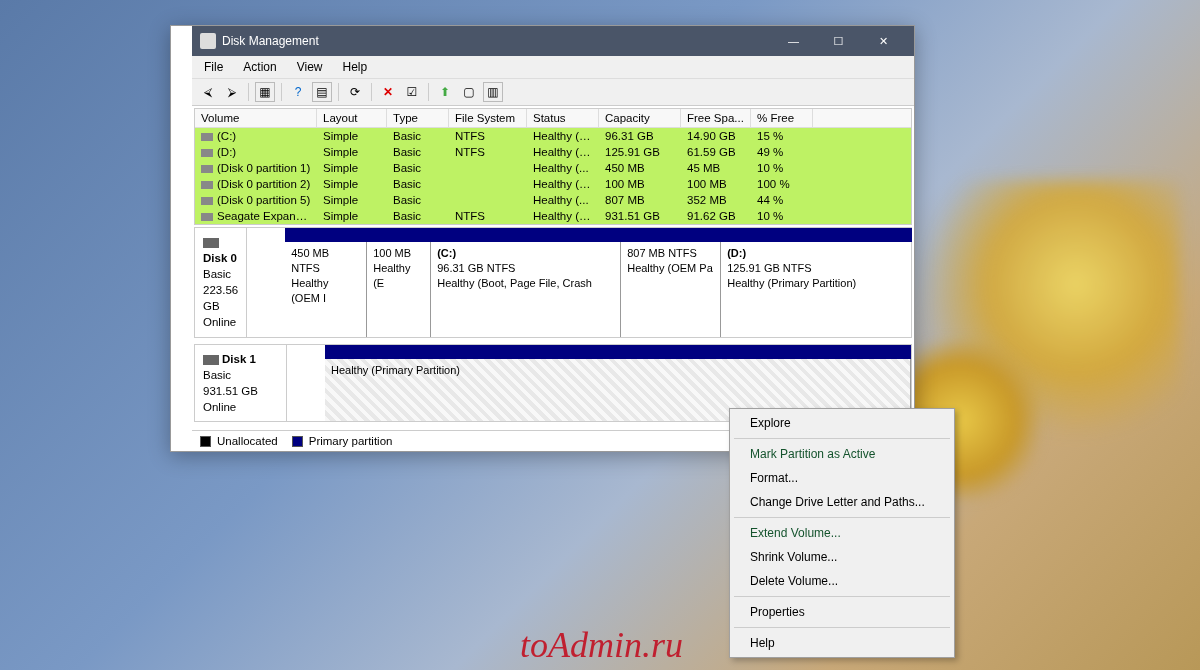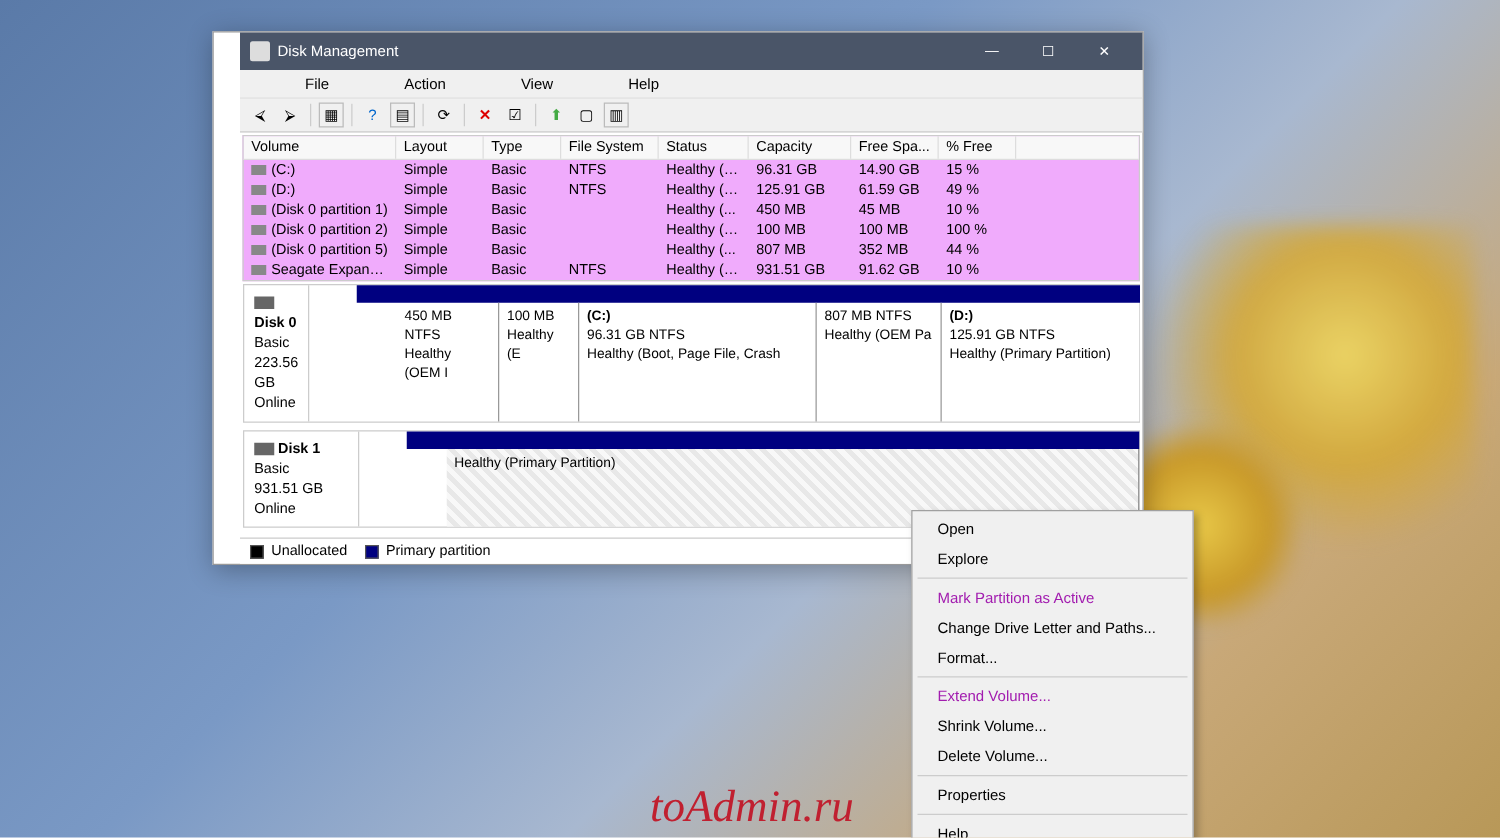--- a/index.html
+++ b/index.html
@@ -66,40 +66,40 @@
     color: #fff;
     font-size: 11px;
   }
   .menubar {
     display: flex;
     background: #f0f0f0;
     padding: 2px 4px;
     gap: 4px;
     border-bottom: 1px solid #ddd;
   }
-  .menubar span { padding: 2px 8px; margin-left: 40px; }
+  .menubar span { padding: 2px 8px; }
   .toolbar {
     display: flex;
     align-items: center;
     background: #f0f0f0;
     padding: 3px 6px;
     border-bottom: 1px solid #ccc;
     gap: 4px;
   }
   .tool-btn {
     width: 20px; height: 20px;
     display: inline-flex;
     align-items: center;
     justify-content: center;
     border: 1px solid transparent;
     font-size: 12px;
   }
   .tool-sep { width: 1px; height: 18px; background: #ccc; margin: 0 2px; }
   .list-view {
-    background: #f0abfc;
+    background: #bef264;
     border: 1px solid #ccc;
     margin: 2px;
   }
   .list-header {
     display: flex;
     background: #f8f8f8;
     border-bottom: 1px solid #ddd;
   }
   .list-header div {
     padding: 3px 6px;
@@ -164,21 +164,20 @@
     display: flex;
     flex-direction: column;
   }
   .part-stripe {
     height: 14px;
     background: #000080;
   }
   .part-boxes {
     flex: 1;
     display: flex;
-    margin-left: 32px;
   }
   .part {
     border-right: 1px solid #999;
     padding: 4px 6px;
     font-size: 11px;
     line-height: 1.35;
     overflow: hidden;
   }
   .part .pname { font-weight: bold; }
   .part-hatched {
@@ -210,21 +209,21 @@
     background: #f0f0f0;
     border: 1px solid #a0a0a0;
     box-shadow: 3px 3px 6px rgba(0,0,0,0.25);
     padding: 2px;
     font-size: 12px;
   }
   .context-menu .item {
     padding: 5px 18px;
     color: #000;
   }
-  .context-menu .item.disabled { color: #a21caf; }
+  .context-menu .item.disabled { color: #14532d; }
   .context-menu .sep { height: 1px; background: #ccc; margin: 3px 2px; }
 
   .watermark {
     position: absolute;
     left: 520px;
     bottom: 4px;
     font-family: cursive;
     font-size: 36px;
     color: #c02030;
     font-style: italic;
@@ -405,26 +404,25 @@
 
   <div class="legend">
     <span class="legend-box legend-black"></span>
     <span>Unallocated</span>
     <span class="legend-box legend-blue" style="margin-left:8px;"></span>
     <span>Primary partition</span>
   </div>
 </div>
 
 <div class="context-menu" id="ctx">
-    <div class="item">Open</div>
     <div class="item">Explore</div>
     <div class="sep"></div>
     <div class="item disabled">Mark Partition as Active</div>
+    <div class="item">Format...</div>
     <div class="item">Change Drive Letter and Paths...</div>
-    <div class="item">Format...</div>
     <div class="sep"></div>
     <div class="item disabled">Extend Volume...</div>
     <div class="item">Shrink Volume...</div>
     <div class="item">Delete Volume...</div>
     <div class="sep"></div>
     <div class="item">Properties</div>
     <div class="sep"></div>
     <div class="item">Help</div>
   </div>
 

